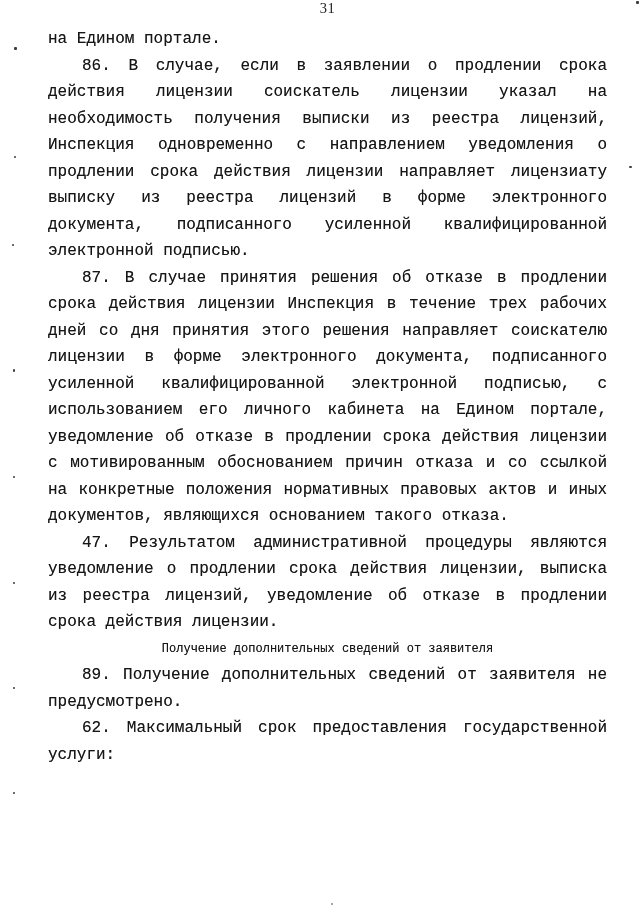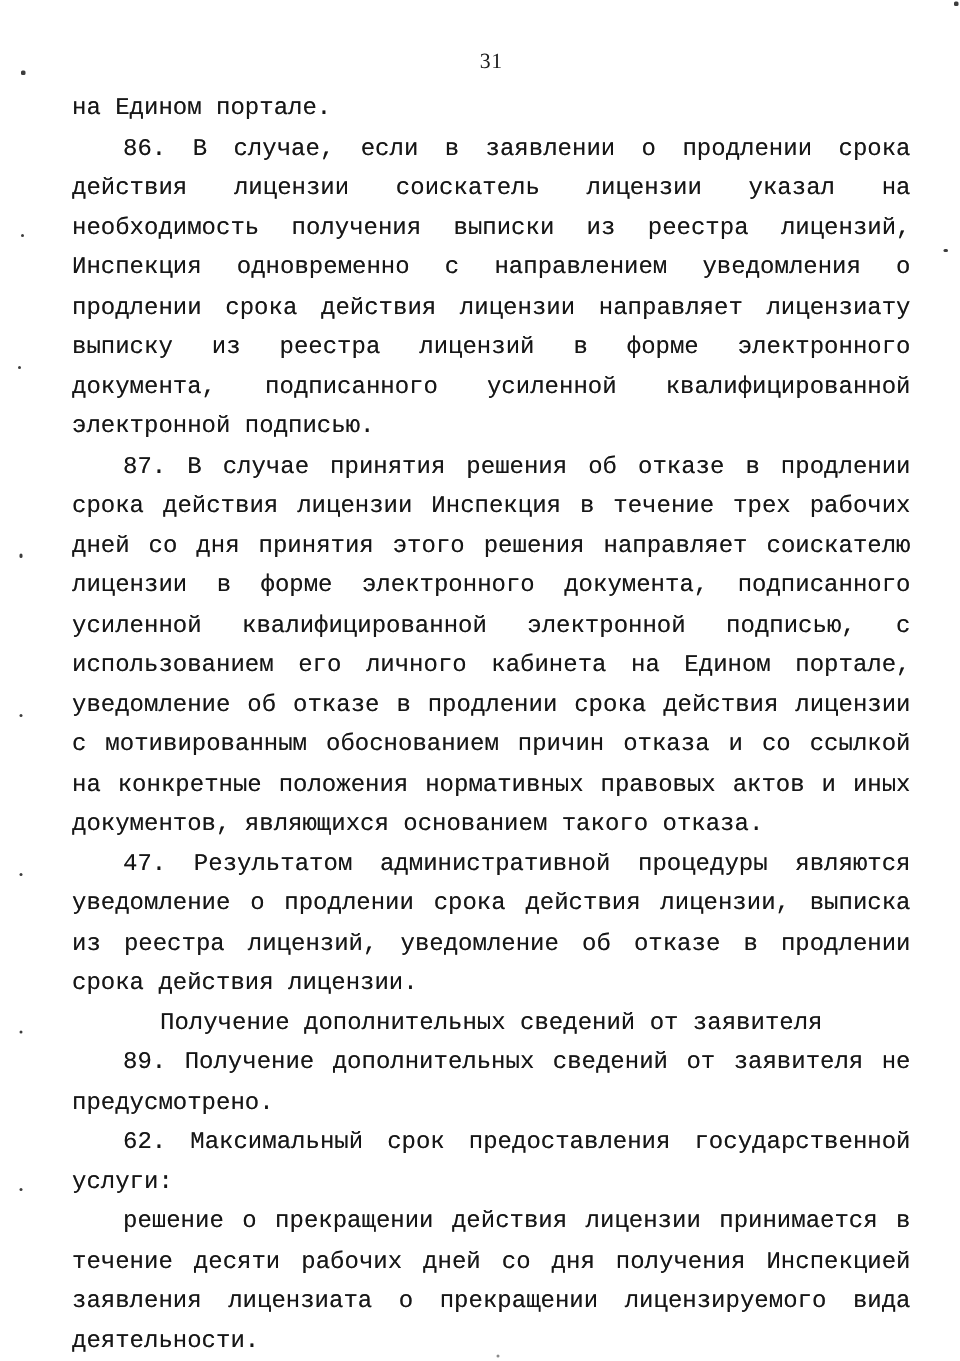--- a/index.html
+++ b/index.html
@@ -10,21 +10,20 @@
   .page {
     position: relative;
     width: 640px;
     height: 907px;
     background: #ffffff;
     overflow: hidden;
     font-family: "Liberation Serif", "DejaVu Serif", serif;
     color: #161616;
   }
   .page-number {
-    padding-top: 33px;
     margin-left: 48px;
     width: 559px;
     text-align: center;
     font-size: 14.5px;
     line-height: 17px;
     letter-spacing: 0.5px;
     color: #1b1b1b;
   }
   .content {
     margin: 9px 33px 0 48px;
@@ -39,21 +38,21 @@
     font-family: Liberation Mono, monospace;
   }
   .para {
     text-indent: 34px;
   }
   .cont {
     text-indent: 0;
   }
   .heading {
     margin: 22px 0 4px 0;
-    font-size: 16px;
+    font-size: 12px;
     font-weight: normal;
     text-align: center;
     text-indent: 0;
   }
   .after-heading {
     margin-top: 4px;
   }
   .speck {
     position: absolute;
     background: #3d3d3d;
@@ -78,21 +77,20 @@
     <p class="para">47. Результатом административной процедуры являются уведомление о продлении срока действия лицензии, выписка из реестра лицензий, уведомление об отказе в продлении срока действия лицензии.</p>
 
     <p class="heading">Получение дополнительных сведений от заявителя</p>
 
     <p class="para after-heading">89. Получение дополнительных сведений от заявителя не предусмотрено.</p>
 
 
 
     <p class="para">62. Максимальный срок предоставления государственной услуги:</p>
 
-    <p class="para">решение о прекращении действия лицензии принимается в течение десяти рабочих дней со дня получения Инспекцией заявления лицензиата о прекращении лицензируемого вида деятельности.</p>
 
   </div>
 
   <div class="speck" style="left:14px; top:47px; width:3px; height:3px;"></div>
   <div class="speck" style="left:14px; top:156px; width:2px; height:2px;"></div>
   <div class="speck" style="left:12px; top:244px; width:2px; height:2px;"></div>
   <div class="speck" style="left:13px; top:369px; width:2px; height:3px;"></div>
   <div class="speck" style="left:13px; top:476px; width:2px; height:2px;"></div>
   <div class="speck" style="left:13px; top:582px; width:2px; height:2px;"></div>
   <div class="speck" style="left:13px; top:687px; width:2px; height:2px;"></div>

